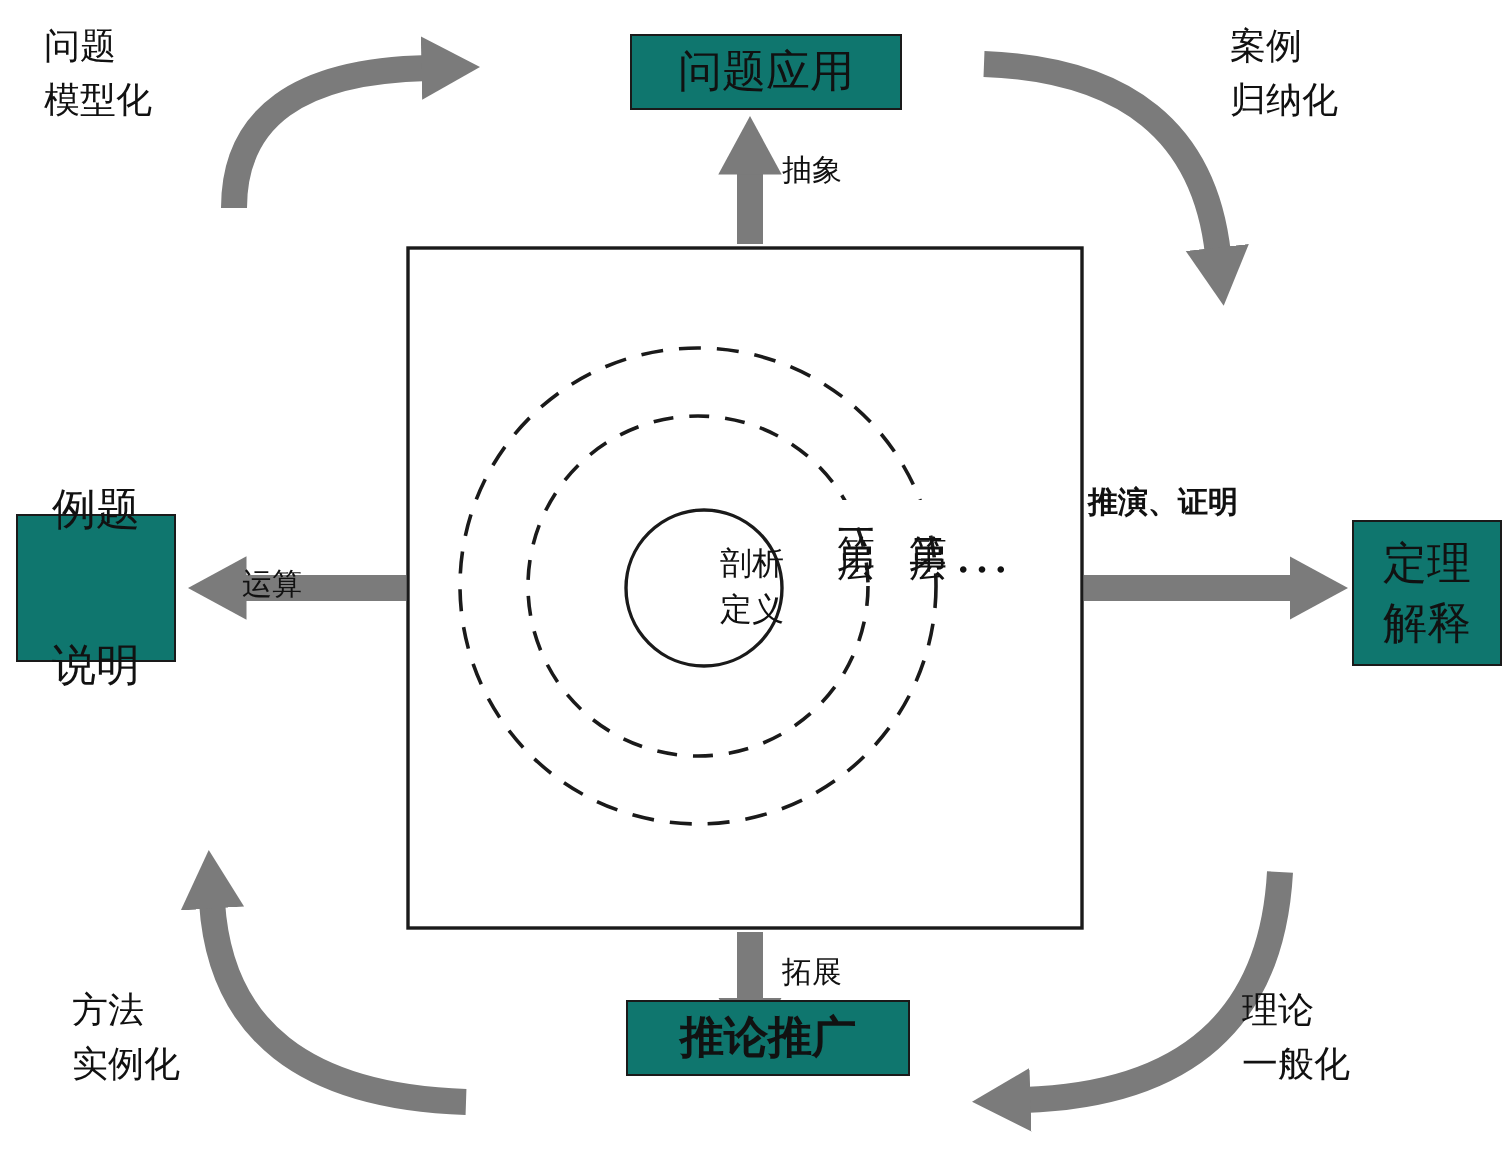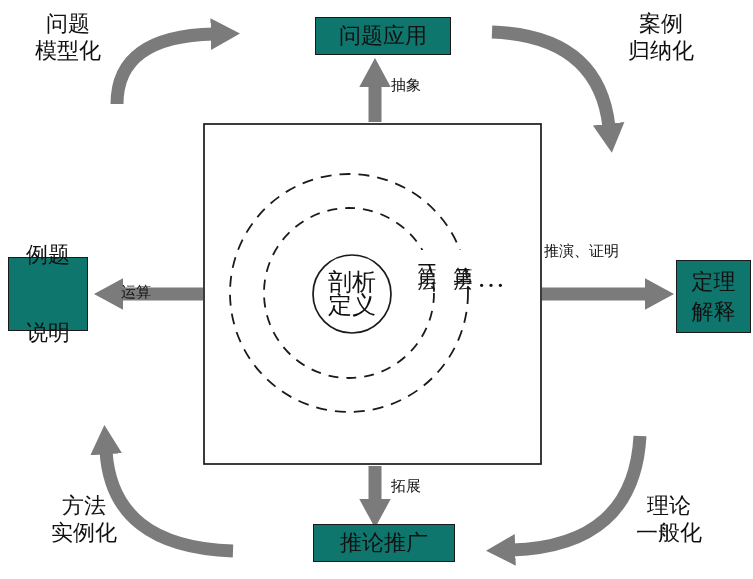--- a/index.html
+++ b/index.html
@@ -3,25 +3,25 @@
 <meta charset="utf-8">
 <style>
   html,body{margin:0;padding:0;background:#fff;}
   .stage{position:relative;width:753px;height:579px;background:#fff;
          font-family:"Liberation Serif","DejaVu Serif",serif;color:#111;overflow:hidden;}
   .stage > svg{position:absolute;left:0;top:0;}
   .box{position:absolute;border:1.7px solid #1a1a1a;background:#0f766e;
        display:flex;flex-direction:column;align-items:center;justify-content:center;
        font-size:22px;line-height:1.35;text-align:center;}
   .lbl{position:absolute;font-size:15px;white-space:nowrap;}
-  .corner{position:absolute;font-size:22px;line-height:27px;text-align:center;white-space:nowrap;}
+  .corner{position:absolute;font-size:18px;line-height:27px;white-space:nowrap;}
   .vlabel{position:absolute;writing-mode:vertical-rl;text-orientation:upright;
           font-size:19px;line-height:23px;letter-spacing:3px;background:#fff;padding:2px 0;}
-  .core{position:absolute;left:312px;top:271px;width:80px;text-align:center;
-        font-size:24px;line-height:23px;}
+  .core{position:absolute;left:312px;top:271px;width:80px;text-align:right;
+        font-size:16px;line-height:23px;}
   .dots{position:absolute;left:477px;top:262px;font-size:28px;letter-spacing:1px;}
 </style>
 </head>
 <body>
 
 <div class="stage">
 
   <svg width="753" height="579" viewBox="0 0 753 579">
     <defs>
       <marker id="ah" viewBox="0 0 2.6 2.6" markerUnits="strokeWidth" markerWidth="2.6" markerHeight="2.6" refX="0.25" refY="1.3" orient="auto">
@@ -52,36 +52,36 @@
     <div>定义</div>
   </div>
 
   <div class="vlabel" style="left:416px;top:250px;">第一层</div>
   <div class="vlabel" style="left:452px;top:250px;">第二层</div>
   <div class="dots">…</div>
 
   <div class="box" style="left:315px;top:17px;width:134px;height:36px;">
     <div>问题应用</div>
   </div>
-  <div class="box" style="left:313px;top:524px;width:140px;height:36px;">
+  <div class="box" style="left:313px;top:500px;width:140px;height:36px;font-weight:bold;">
     <div>推论推广</div>
   </div>
   <div class="box" style="left:8px;top:257px;width:78px;height:72px;gap:48px;">
     <div>例题</div>
     <div>说明</div>
   </div>
   <div class="box" style="left:676px;top:260px;width:73px;height:71px;">
     <div>定理</div>
     <div>解释</div>
   </div>
 
   <div class="lbl" style="left:391px;top:76px;">抽象</div>
   <div class="lbl" style="left:391px;top:477px;">拓展</div>
   <div class="lbl" style="left:121px;top:243px;margin-top:40px;">运算</div>
-  <div class="lbl" style="left:544px;top:242px;">推演、证明</div>
+  <div class="lbl" style="left:544px;top:242px;font-weight:bold;">推演、证明</div>
 
   <div class="corner" style="left:22px;top:10px;width:92px;">
     <div>问题</div>
     <div>模型化</div>
   </div>
   <div class="corner" style="left:621px;top:492px;width:96px;">
     <div>理论</div>
     <div>一般化</div>
   </div>
   <div class="corner" style="left:615px;top:10px;width:92px;">

